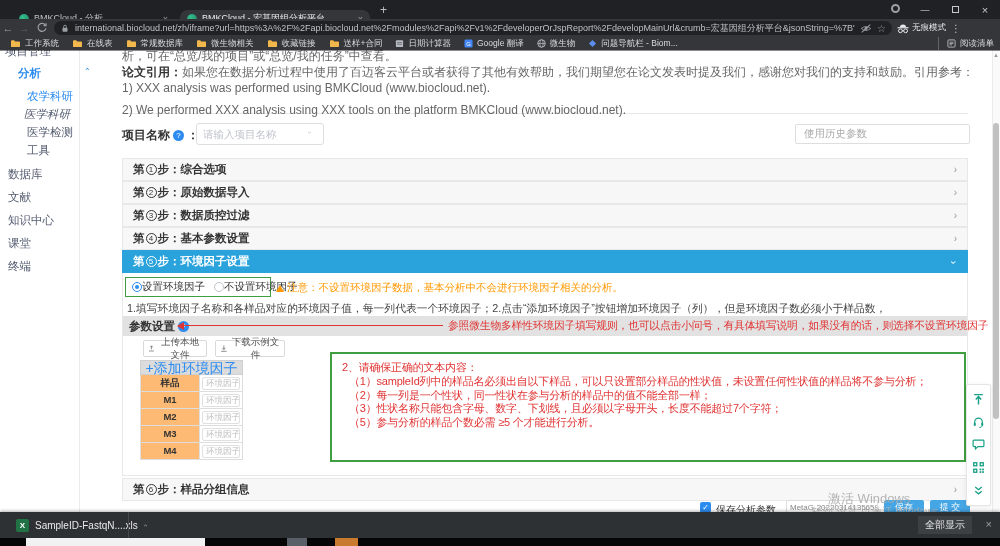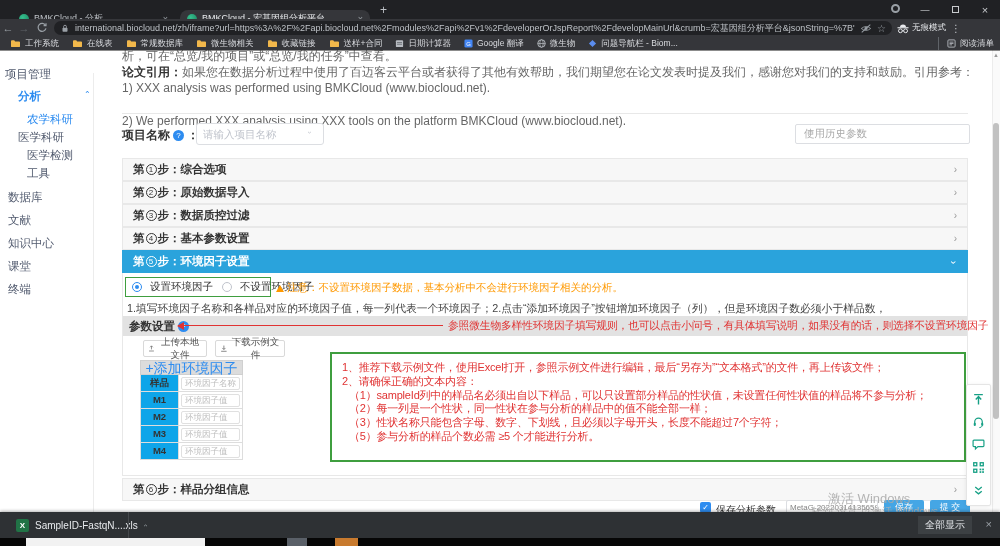--- a/index.html
+++ b/index.html
@@ -25,21 +25,21 @@
   .urltxt { font-size:9px; color:#bdc1c6; white-space:nowrap; overflow:hidden; flex:1 1 auto; }
   .pillic { flex:0 0 auto; display:flex; align-items:center; }
   .incog { display:flex; align-items:center; gap:3px; margin-left:5px; color:#e8eaed; font-size:8.5px; white-space:nowrap; }
   .menu3 { color:#bdc1c6; font-size:10px; margin:0 4px 0 5px; }
 
   .bmbar { position:absolute; left:0; top:37px; width:1000px; height:13px; background:#35363a; z-index:60; display:flex; align-items:center; padding-left:10px; gap:13px; box-shadow:0 1px 0 rgba(0,0,0,.45); }
   .bmitem { display:flex; align-items:center; gap:4px; font-size:8.5px; color:#dadce0; white-space:nowrap; }
   .bmright { position:absolute; right:6px; top:0; height:13px; display:flex; align-items:center; gap:4px; font-size:8.5px; color:#dadce0; border-left:1px solid #5f6368; padding-left:8px; }
 
   
-  .sidebar { position:absolute; left:0; top:50px; width:94px; height:462px; background:#fff; border-right:1px solid #ececec; z-index:5;margin-top:23px; }
+  .sidebar { position:absolute; left:0; top:50px; width:80px; height:462px; background:#fff; border-right:1px solid #ececec; z-index:5; }
   .snav { position:absolute; font-size:11.5px; color:#515a6e; white-space:nowrap; cursor:default; }
   .snav.blue { color:#2d8cf0; }
 
   
   .ctext { position:absolute; font-size:12px; color:#666; white-space:nowrap; z-index:4; }
   .divider { position:absolute; left:122px; top:113px; width:846px; height:1px; background:#e8e8e8; }
 
   .flabel { position:absolute; left:122px; top:127px; font-size:12px; color:#333; font-weight:bold; white-space:nowrap; z-index:4; display:flex; align-items:center; gap:3px; }
   .qicon { display:inline-block; width:11px; height:11px; border-radius:50%; background:#2d8cf0; color:#fff; font-size:8px; line-height:11px; text-align:center; font-weight:normal; }
   .projinput { position:absolute; left:196px; top:123px; width:128px; height:22px; border:1px solid #dcdee2; border-radius:3px; font-size:10.5px; color:#333; padding:0 16px 0 6px; background:#fff; z-index:4; }
@@ -49,41 +49,41 @@
 
   .step { position:absolute; left:122px; width:846px; height:23px; background:#f7f7f7; border:1px solid #e8e8e8; font-size:11.5px; font-weight:bold; color:#333; line-height:21px; padding-left:10px; z-index:4; }
   .step .chev { position:absolute; right:10px; top:0; font-weight:normal; color:#999; font-size:10px; }
   .step.active { background:#2aa3dc; border-color:#2aa3dc; color:#fff; }
   .step.active .chev { color:#fff; transform:rotate(90deg); right:12px; top:1px; }
   .cnum { display:inline-block; width:11px; height:11px; border:1px solid currentColor; border-radius:50%; font-size:8px; line-height:10px; text-align:center; font-weight:normal; margin:0 1px; vertical-align:1px; }
 
   .panel { position:absolute; left:122px; top:273px; width:846px; height:203px; background:#fff; border:1px solid #e8e8e8; border-top:none; z-index:3; }
 
   .radiobox { position:absolute; left:125px; top:277px; width:146px; height:20px; border:1px solid #3f9e3f; display:flex; align-items:center; gap:9px; padding-left:6px; z-index:4; }
-  .radio { display:flex; align-items:center; gap:8px; font-size:10.5px; color:#333; white-space:nowrap; }
+  .radio { display:flex; align-items:center; gap:0; font-size:10.5px; color:#333; white-space:nowrap; }
   .rdot { width:10px; height:10px; border-radius:50%; border:1px solid #c0c4cc; background:#fff; position:relative; }
   .rdot.on { border-color:#2d8cf0; }
   .rdot.on:after { content:""; position:absolute; left:2px; top:2px; width:4px; height:4px; border-radius:50%; background:#2d8cf0; }
   .warn { position:absolute; left:276px; top:281px; font-size:10.5px; color:#ff9900; white-space:nowrap; z-index:4; display:flex; align-items:center; gap:3px; }
   .tri { width:0; height:0; border-left:4px solid transparent; border-right:4px solid transparent; border-bottom:7px solid #ff9900; }
 
   .instr { position:absolute; left:127px; top:302px; font-size:10.8px; color:#444; white-space:nowrap; z-index:4; }
 
   .parambar { position:absolute; left:123px; top:316px; width:844px; height:20px; background:#e2e2e2; z-index:4; display:flex; align-items:center; padding-left:6px; gap:3px; }
   .parambar .lbl { font-size:11.5px; font-weight:bold; color:#333; }
   .redarrow { position:absolute; left:178px; top:325px; width:265px; height:0; border-top:1.5px solid #e03333; z-index:5; }
   .redarrow:before { content:""; position:absolute; left:-1px; top:-4.5px; width:0; height:0; border-top:4px solid transparent; border-bottom:4px solid transparent; border-right:7px solid #e03333; }
   .redtip { position:absolute; left:448px; top:319px; font-size:10.8px; letter-spacing:-0.2px; color:#e03333; white-space:nowrap; z-index:5; }
 
   .filebtn { position:absolute; top:340px; height:17px; background:#fff; border:1px solid #d9d9d9; border-radius:2px; font-size:9.5px; color:#555; display:flex; align-items:center; justify-content:center; gap:3px; z-index:4; padding:0 4px; }
 
   .ftable { position:absolute; left:140px; top:360px; width:103px; z-index:4; font-size:9.5px; }
   .fhead { height:15px; background:#dcdcdc; border:1px solid #d0d0d0; color:#2d8cf0; text-align:center; line-height:14px; font-size:14px; }
   .frow { display:flex; height:17px; border:1px solid #ddd; border-top:none; }
-  .fcell-l { width:38px; background:#0ea5e9; border-right:1px solid #ddd; font-weight:bold; color:#333; text-align:center; line-height:16px; }
+  .fcell-l { width:59px; background:#fdba74; border-right:1px solid #ddd; font-weight:bold; color:#333; text-align:center; line-height:16px; }
   .fcell-r { flex:1; background:#fff; display:flex; align-items:center; padding:0 2px; }
   .fcell-r input { width:100%; height:13px; border:1px solid #e0e0e0; border-radius:2px; font-size:8.5px; padding-left:3px; color:#333; }
   .fcell-r input::placeholder { color:#bbb; }
 
   .noticebox { position:absolute; left:330px; top:352px; width:636px; height:110px; border:2px solid #3f9e3f; background:#fff; z-index:5; padding:7px 0 0 10px; }
   .nline { font-size:11px; letter-spacing:-0.2px; color:#e03333; line-height:13.8px; white-space:nowrap; }
   .nline.ind { padding-left:7px; }
 
   
   .chk { position:absolute; left:700px; top:502px; width:11px; height:11px; background:#2d8cf0; border-radius:2px; color:#fff; font-size:8px; line-height:11px; text-align:center; z-index:4; }
@@ -251,34 +251,34 @@
         </svg>
       <span>阅读清单</span>
     </span>
   </div>
 
   <div class="sidebar">
     <span class="snav" style="left:5px; top:-6px;">项目管理</span>
     <span class="snav blue" style="left:18px; top:16px; font-weight:bold;">分析</span>
     <span class="snav blue" style="left:84px; top:17px; font-size:8px;">⌃</span>
     <span class="snav blue" style="left:27px; top:39px;">农学科研</span>
-    <span class="snav" style="left:18px; top:57px;">医学科研</span>
+    <span class="snav" style="left:24px; top:57px;font-style:italic;">医学科研</span>
     <span class="snav" style="left:27px; top:75px;">医学检测</span>
     <span class="snav" style="left:27px; top:93px;">工具</span>
     <span class="snav" style="left:8px; top:117px;">数据库</span>
     <span class="snav" style="left:8px; top:140px;">文献</span>
     <span class="snav" style="left:8px; top:163px;">知识中心</span>
     <span class="snav" style="left:8px; top:186px;">课堂</span>
     <span class="snav" style="left:8px; top:209px;">终端</span>
   </div>
 
   <span class="ctext" style="left:122px; top:64px;"><b style="color:#333;">论文引用：</b><span>如果您在数据分析过程中使用了百迈客云平台或者获得了其他有效帮助，我们期望您在论文发表时提及我们，感谢您对我们的支持和鼓励。引用参考：</span></span>
   <span class="ctext" style="left:122px; top:48px;">析，可在“总览/我的项目”或“总览/我的任务”中查看。</span>
   <span class="ctext" style="left:122px; top:81px;">1) XXX analysis was performed using BMKCloud (www.biocloud.net).</span>
-  <span class="ctext" style="left:122px; top:114px;">2) We performed XXX analysis using XXX tools on the platform BMKCloud (www.biocloud.net).</span>
+  <span class="ctext" style="left:122px; top:103px;">2) We performed XXX analysis using XXX tools on the platform BMKCloud (www.biocloud.net).</span>
   <div class="divider"></div>
 
   <span class="flabel">
     <span>项目名称</span>
     <span class="qicon">?</span>
     <span>：</span>
   </span>
   <input class="projinput" placeholder="请输入项目名称" style="">
   <span class="selchev">›</span>
   <button class="histbtn">使用历史参数</button>
@@ -371,21 +371,20 @@
     </div>
     <div class="frow">
       <span class="fcell-l">M4</span>
       <span class="fcell-r">
           <input placeholder="环境因子值" style="">
         </span>
     </div>
   </div>
 
   <div class="noticebox">
-    <div class="nline">1、推荐下载示例文件，使用Excel打开，参照示例文件进行编辑，最后“另存为”“文本格式”的文件，再上传该文件；</div>
     <div class="nline">2、请确保正确的文本内容：</div>
     <div class="nline ind">（1）sampleId列中的样品名必须出自以下样品，可以只设置部分样品的性状值，未设置任何性状值的样品将不参与分析；</div>
     <div class="nline ind">（2）每一列是一个性状，同一性状在参与分析的样品中的值不能全部一样；</div>
     <div class="nline ind">（3）性状名称只能包含字母、数字、下划线，且必须以字母开头，长度不能超过7个字符；</div>
     <div class="nline ind">（5）参与分析的样品个数必需 ≥5 个才能进行分析。</div>
   </div>
 
   <div class="step" style="top:478px;">
     <span>第</span><span class="cnum">6</span><span>步：样品分组信息</span>
     <span class="chev">›</span>

